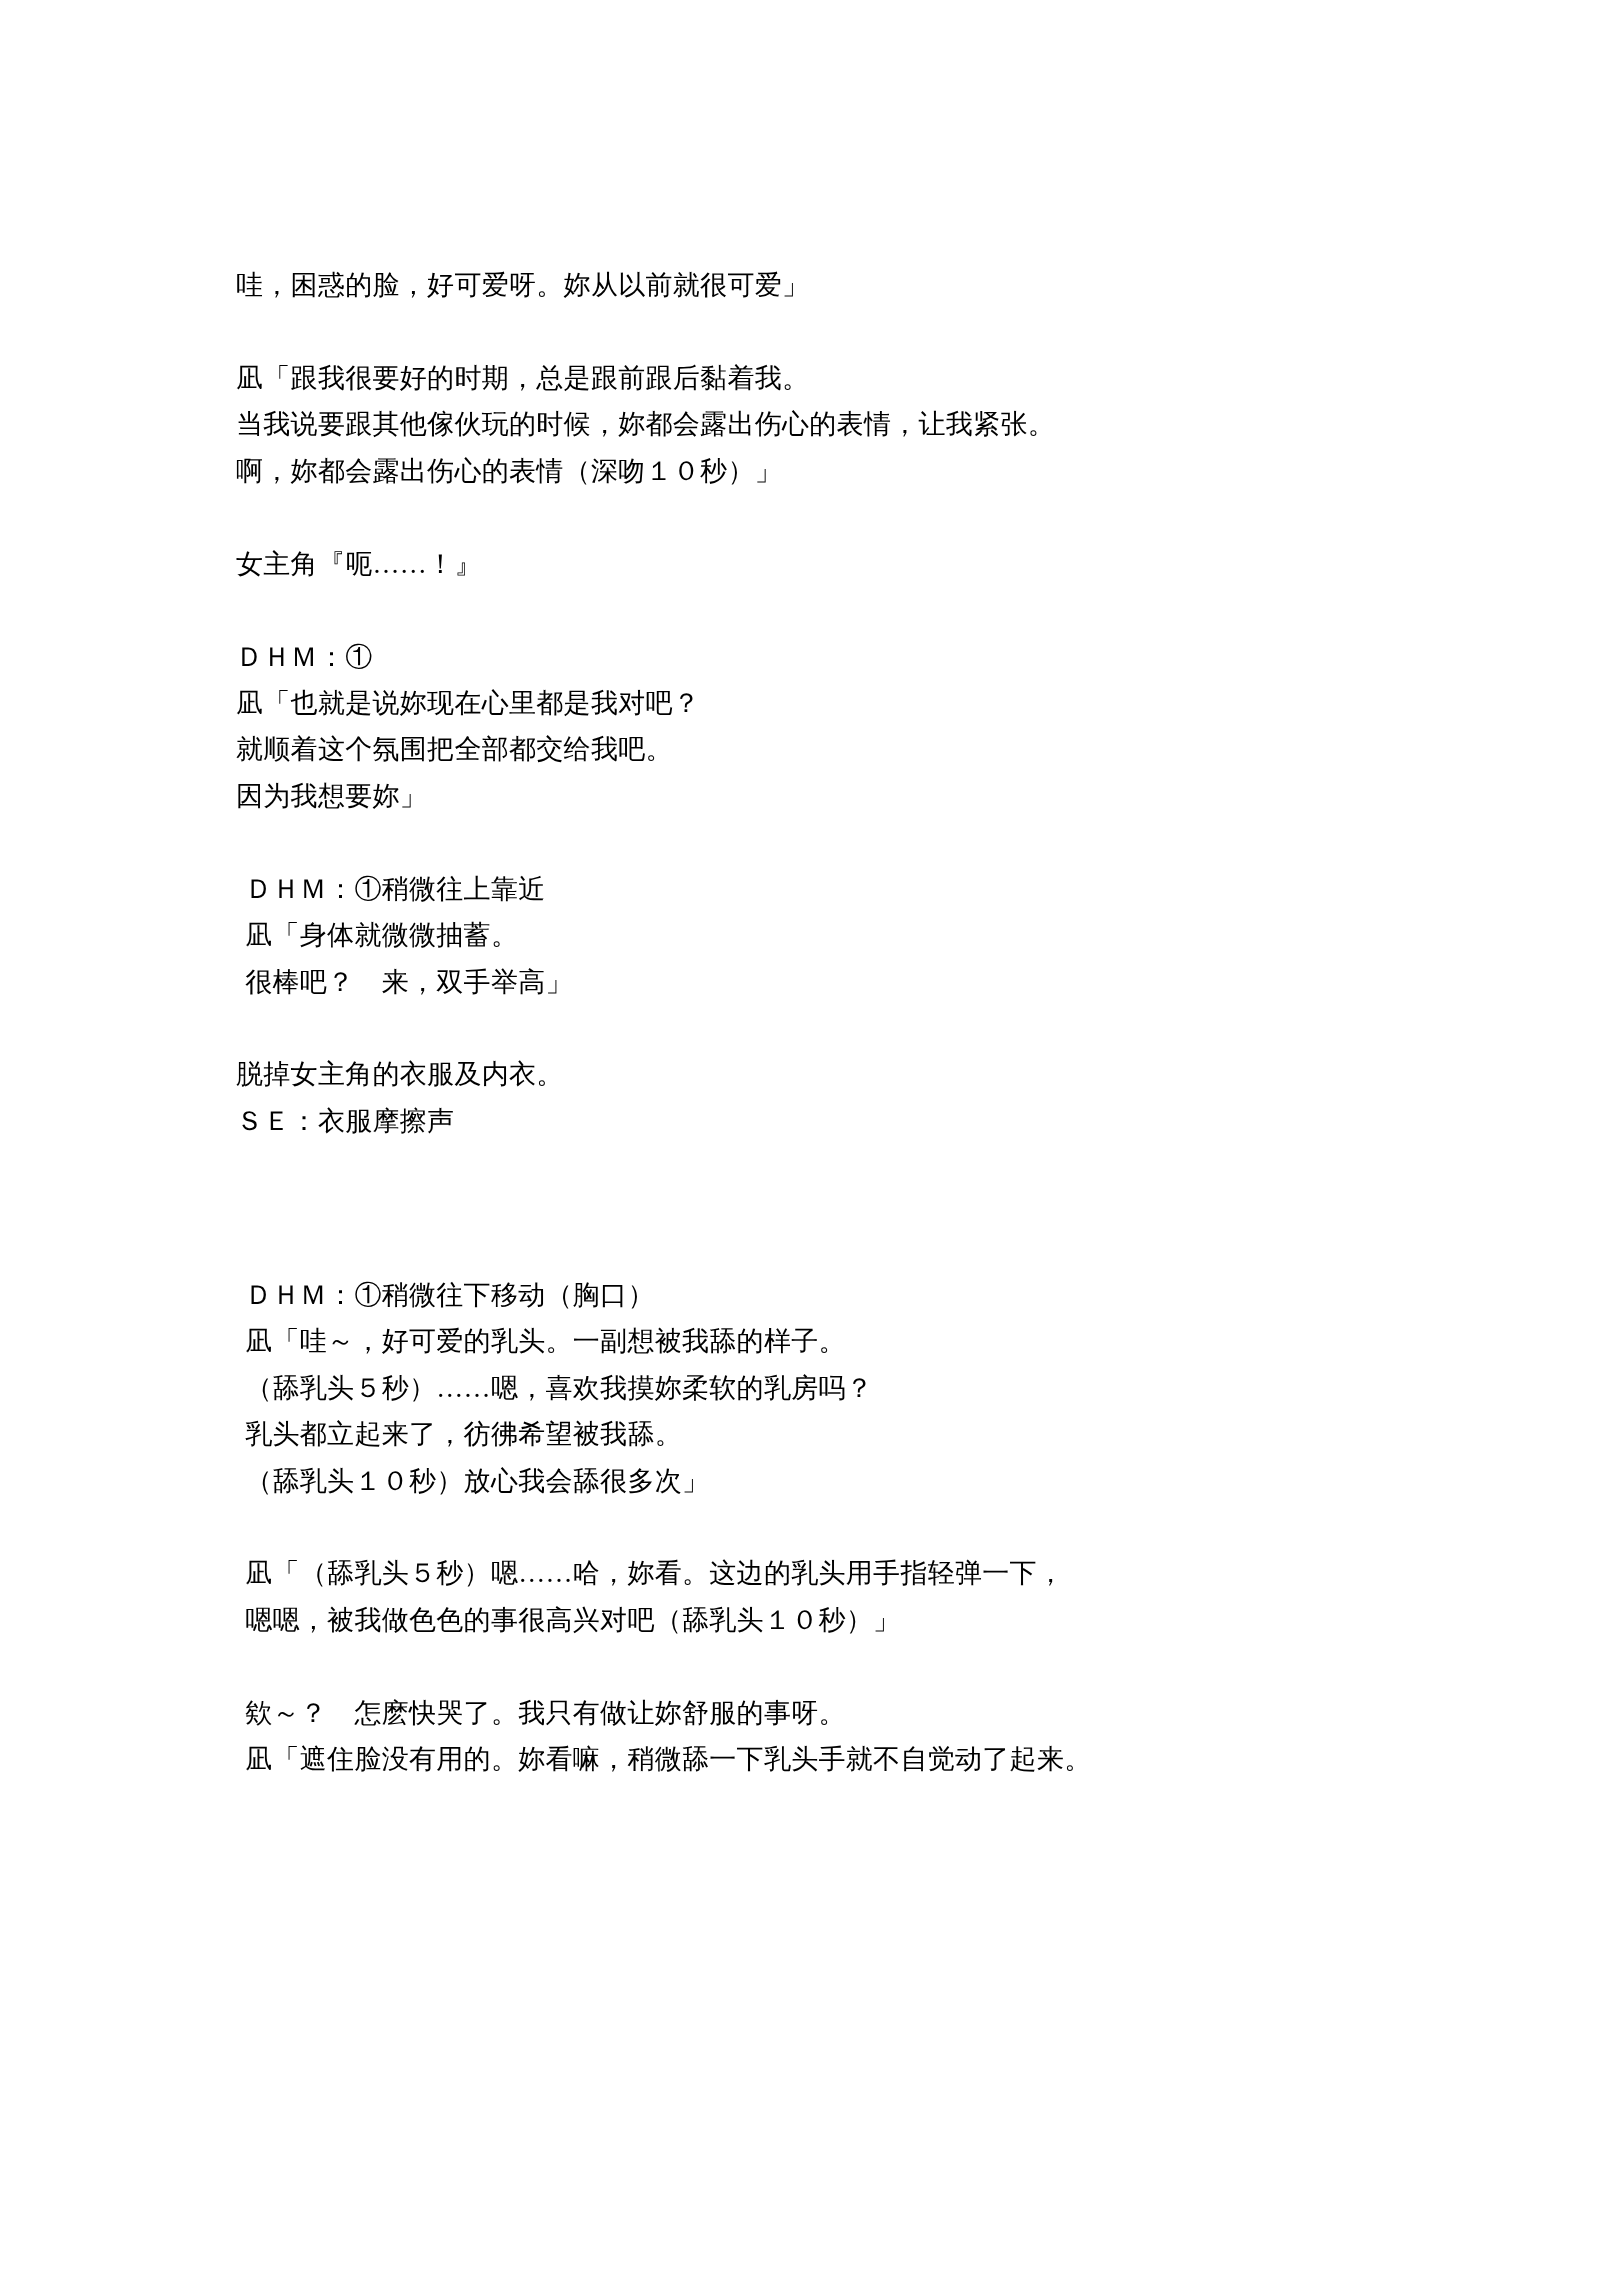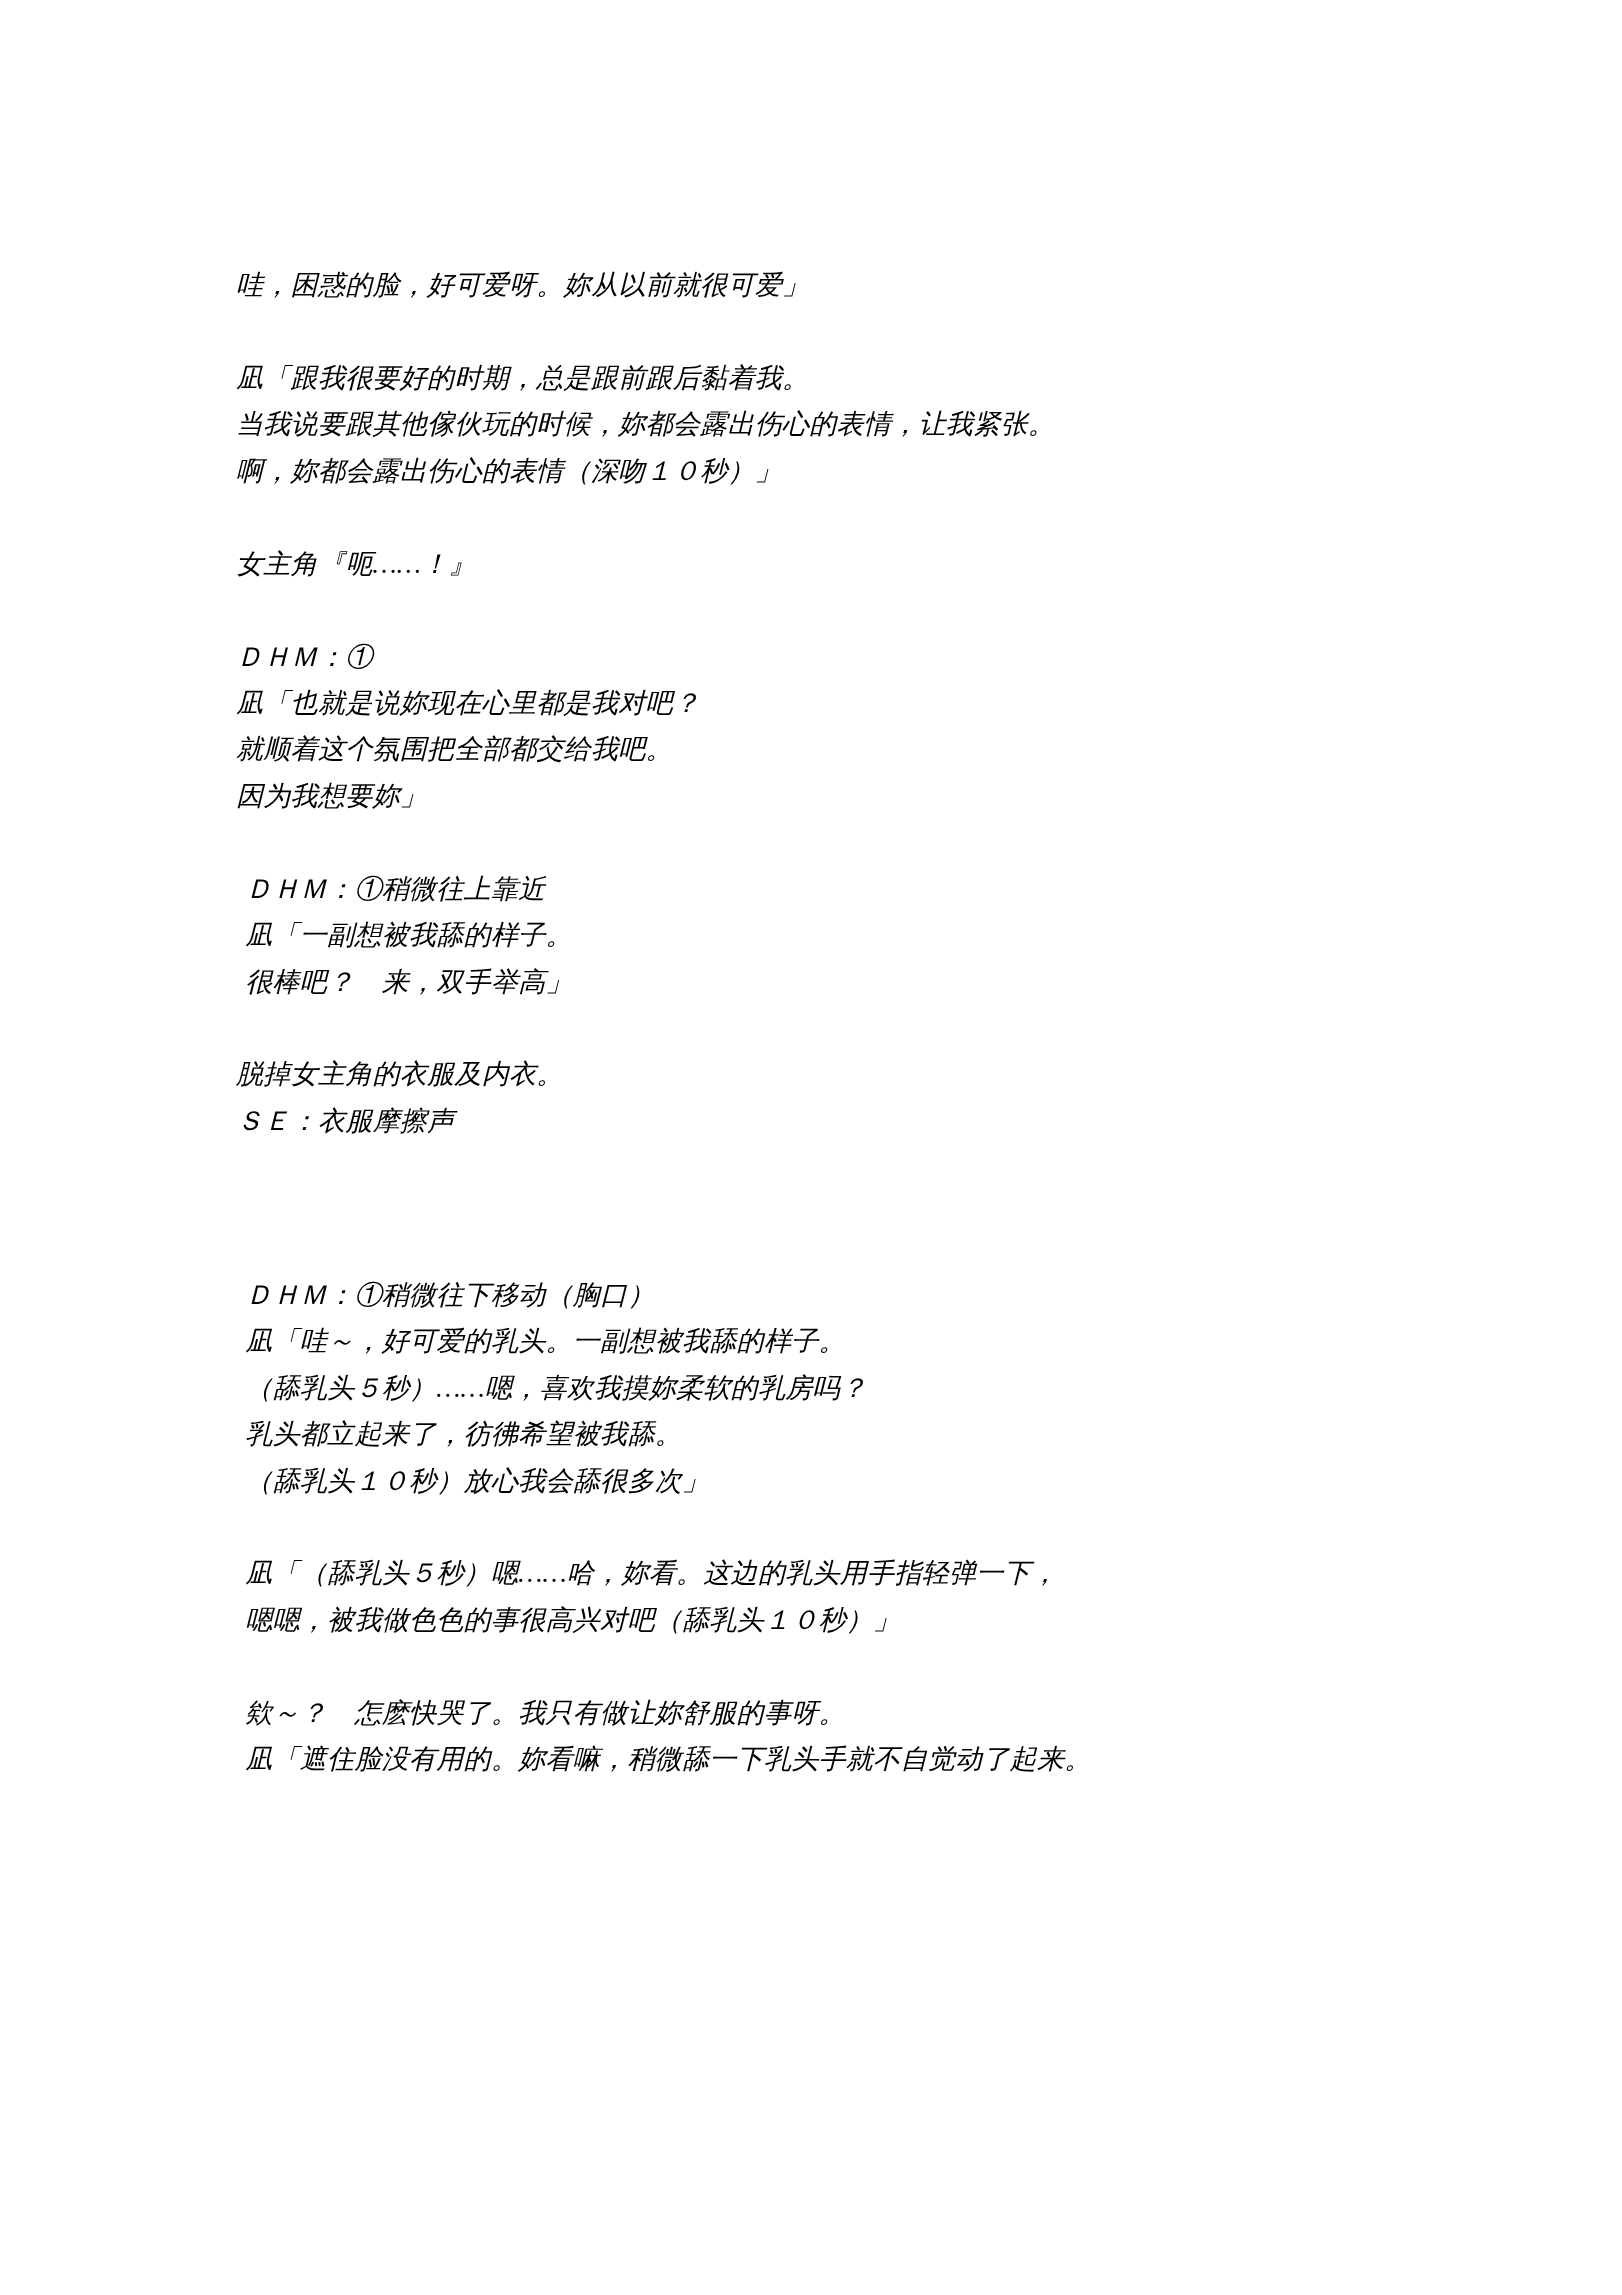--- a/index.html
+++ b/index.html
@@ -12,21 +12,20 @@
     height: 2295px;
     font-family: "Liberation Serif", serif;
     color: #000000;
   }
   .page {
     position: relative;
     width: 1622px;
     height: 2295px;
     box-sizing: border-box;
     padding: 262px 236px 196px 236px;
-    font-style: italic;
   }
   .doc-body {
     font-size: 27px;
     line-height: 1.72;
     letter-spacing: 0.3px;
   }
   .para {
     margin: 0 0 0 0;
   }
   .line {
@@ -69,21 +68,21 @@
     <div class="para">
       <div class="line">ＤＨＭ：①</div>
       <div class="line">凪「也就是说妳现在心里都是我对吧？</div>
       <div class="line">就顺着这个氛围把全部都交给我吧。</div>
       <div class="line">因为我想要妳」</div>
     </div>
     <div class="blank"></div>
 
     <div class="para indent">
       <div class="line">ＤＨＭ：①稍微往上靠近</div>
-      <div class="line">凪「一副想被我舔的样子。</div>
+      <div class="line">凪「身体就微微抽蓄。</div>
       <div class="line">很棒吧？　来，双手举高」</div>
     </div>
     <div class="blank"></div>
 
     <div class="para">
       <div class="line">脱掉女主角的衣服及内衣。</div>
       <div class="line">ＳＥ：衣服摩擦声</div>
     </div>
     <div class="blank"></div>
 

